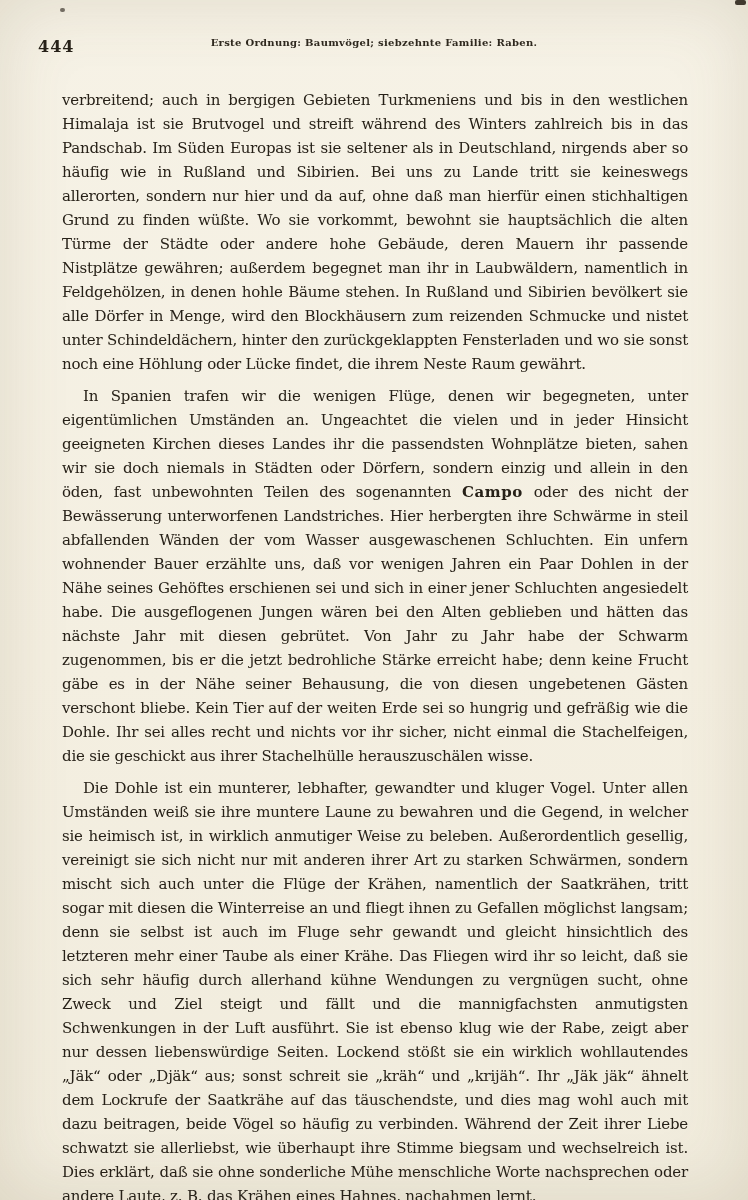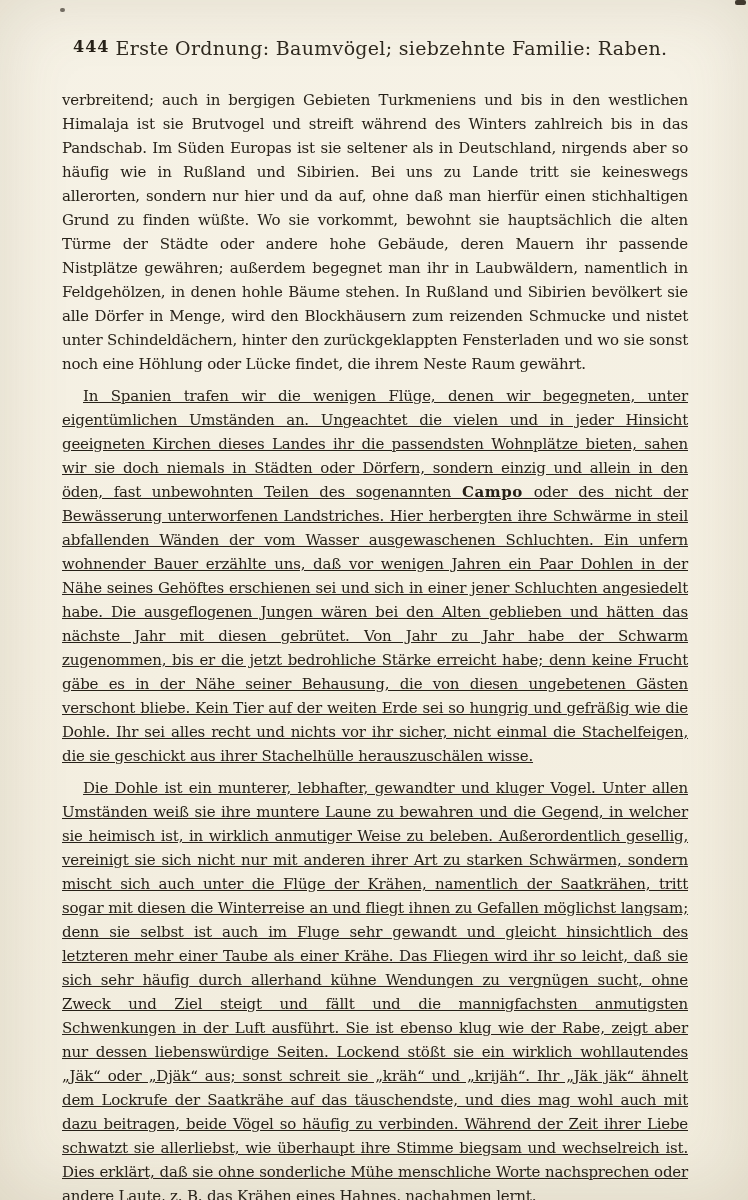--- a/index.html
+++ b/index.html
@@ -23,49 +23,49 @@
     border-radius: 2px;
   }
   .speck-1 { top: 0; right: 2px; width: 11px; height: 5px; opacity: .85; }
   .speck-2 { top: 8px; left: 60px; width: 5px; height: 4px; opacity: .6; }
   .pagehead {
     position: absolute;
     top: 37px;
     left: 38px;
     right: 38px;
     height: 20px;
-    margin-left: 35px;
   }
   .pagenum {
     position: absolute;
     left: 0;
     top: 0;
     font-size: 16px;
     font-weight: bold;
     letter-spacing: 1px;
   }
   .running-title {
     text-align: center;
-    font-size: 19px;
+    font-size: 10px;
     letter-spacing: 0.3px;
     color: #2e281e;
+    font-weight: bold;
   }
   .body-text {
     position: absolute;
     top: 80px;
     left: 54px;
     width: 642px;
     font-size: 15px;
     line-height: 24px;
     letter-spacing: -0.2px;
     text-align: justify;
     color: #272118;
   }
   .body-text p { margin: 8px; }
-  .body-text p.indent { text-indent: 21px; text-decoration: underline; }
+  .body-text p.indent { text-indent: 21px; }
   .emph { font-weight: bold; letter-spacing: 0.6px; }
 </style>
 </head>
 <body>
 
 <div class="page">
 
   <div class="scan-speck speck-1"></div>
   <div class="scan-speck speck-2"></div>
 

